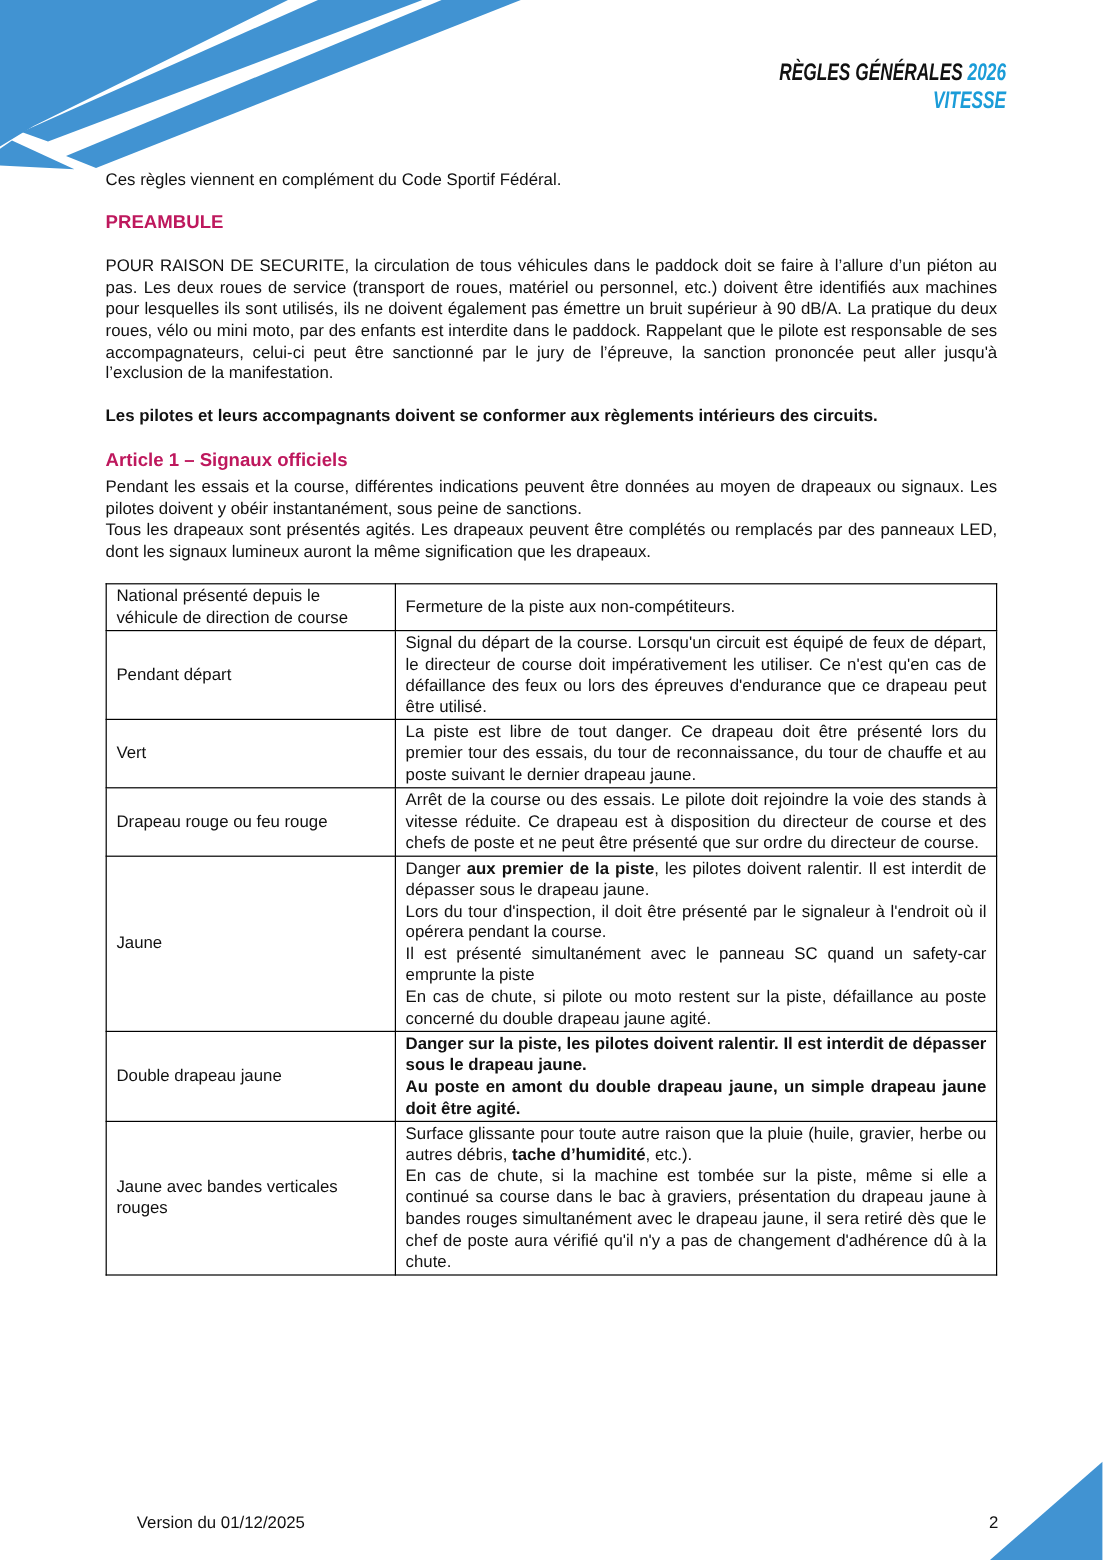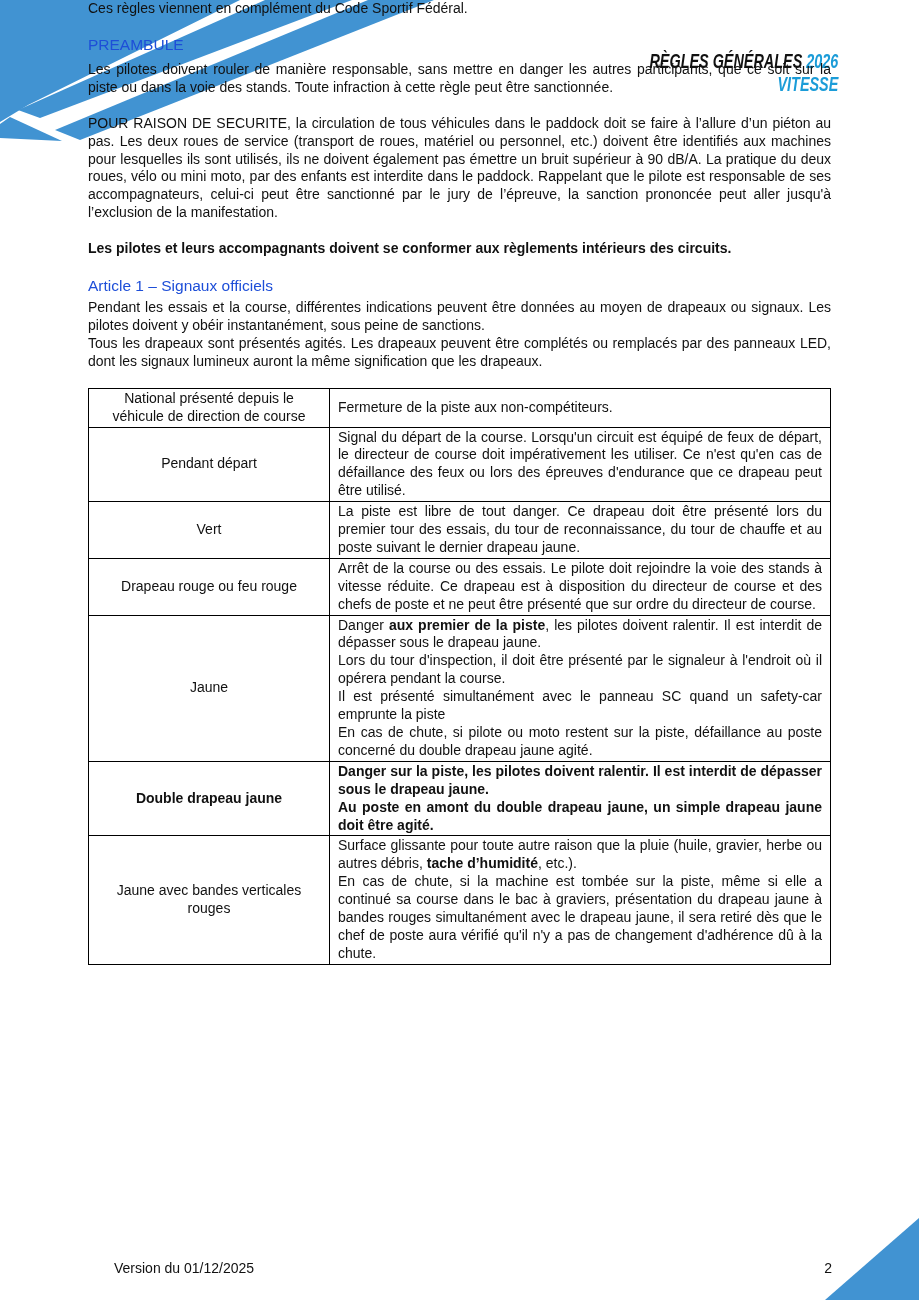--- a/index.html
+++ b/index.html
@@ -47,51 +47,52 @@
     transform-origin: top right;
     letter-spacing: 0px;
   }
   .accent { color: #1B9CD8; }
 
   
   .content {
     position: absolute;
     top: 0; left: 88px;
     width: 743px;
+    padding-top: 141px;
     font-size: 14px;
     line-height: 1.28;
   }
   .content p { margin: 0; text-align: justify; }
   .intro { text-align: left; }
   h2 {
     font-size: 15.5px;
-    color: #1d4ed8;
+    color: #be185d;
     margin: 17px 0 7px 0;
-    font-weight: normal;
+    font-weight: bold;
     line-height: 19px;
   }
   h2.article-heading { margin: 18px 0 4px 0; }
   .para2 { margin-top: 18px !important; }
   .bold-note { margin-top: 18px !important; font-weight: bold; }
 
   
   table.flags {
     margin-top: 17px;
     border-collapse: collapse;
     width: 743px;
     font-size: 14px;
     line-height: 1.28;
   }
   table.flags td {
     border: 1px solid #000000;
     padding: 1px 8px;
     vertical-align: middle;
   }
-  td.flag-cell { width: 241px; text-align: center; }
-  td.flag-cell.bold { font-weight: bold; margin-left: 27px; }
+  td.flag-cell { width: 241px; text-align: left; }
+  td.flag-cell.bold { font-weight: normal; margin-left: 27px; }
   td.desc-cell { vertical-align: top; }
   .cell-line { text-align: justify; }
 
   
   .footer {
     position: absolute;
     top: 1228px;
     left: 114px;
     width: 718px;
     font-size: 14px;
@@ -117,21 +118,20 @@
       <span>RÈGLES GÉNÉRALES</span>
       <span class="accent">2026</span>
     </div>
     <div class="tline accent">VITESSE</div>
   </div>
 
   <div class="content">
     <p class="intro">Ces règles viennent en complément du Code Sportif Fédéral.</p>
 
     <h2>PREAMBULE</h2>
-    <p>Les pilotes doivent rouler de manière responsable, sans mettre en danger les autres participants, que ce soit sur la piste ou dans la voie des stands. Toute infraction à cette règle peut être sanctionnée.</p>
     <p class="para2">POUR RAISON DE SECURITE, la circulation de tous véhicules dans le paddock doit se faire à l’allure d’un piéton au pas. Les deux roues de service (transport de roues, matériel ou personnel, etc.) doivent être identifiés aux machines pour lesquelles ils sont utilisés, ils ne doivent également pas émettre un bruit supérieur à 90 dB/A. La pratique du deux roues, vélo ou mini moto, par des enfants est interdite dans le paddock. Rappelant que le pilote est responsable de ses accompagnateurs, celui-ci peut être sanctionné par le jury de l’épreuve, la sanction prononcée peut aller jusqu'à l’exclusion de la manifestation.</p>
     <p class="bold-note">Les pilotes et leurs accompagnants doivent se conformer aux règlements intérieurs des circuits.</p>
 
     <h2 class="article-heading">Article 1 – Signaux officiels</h2>
     <p>Pendant les essais et la course, différentes indications peuvent être données au moyen de drapeaux ou signaux. Les pilotes doivent y obéir instantanément, sous peine de sanctions.</p>
     <p>Tous les drapeaux sont présentés agités. Les drapeaux peuvent être complétés ou remplacés par des panneaux LED, dont les signaux lumineux auront la même signification que les drapeaux.</p>
 
     <table class="flags">
       <colgroup>
           <col style="width:241px">

